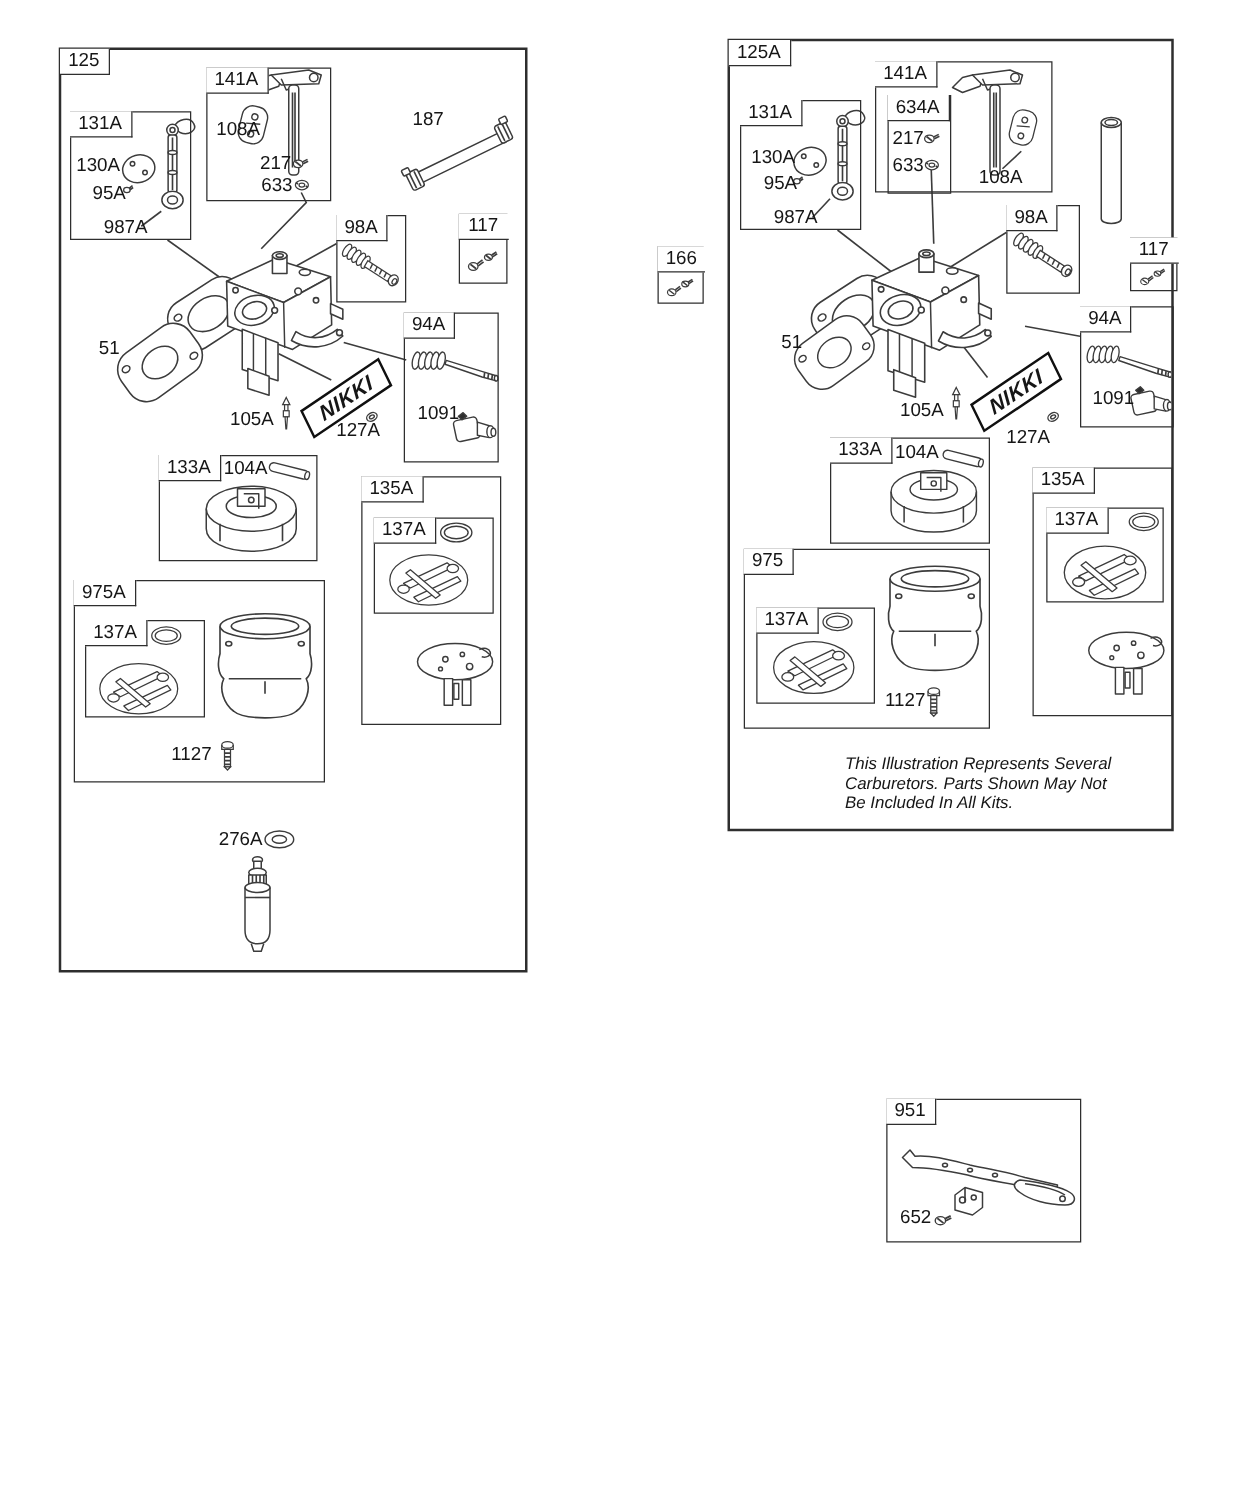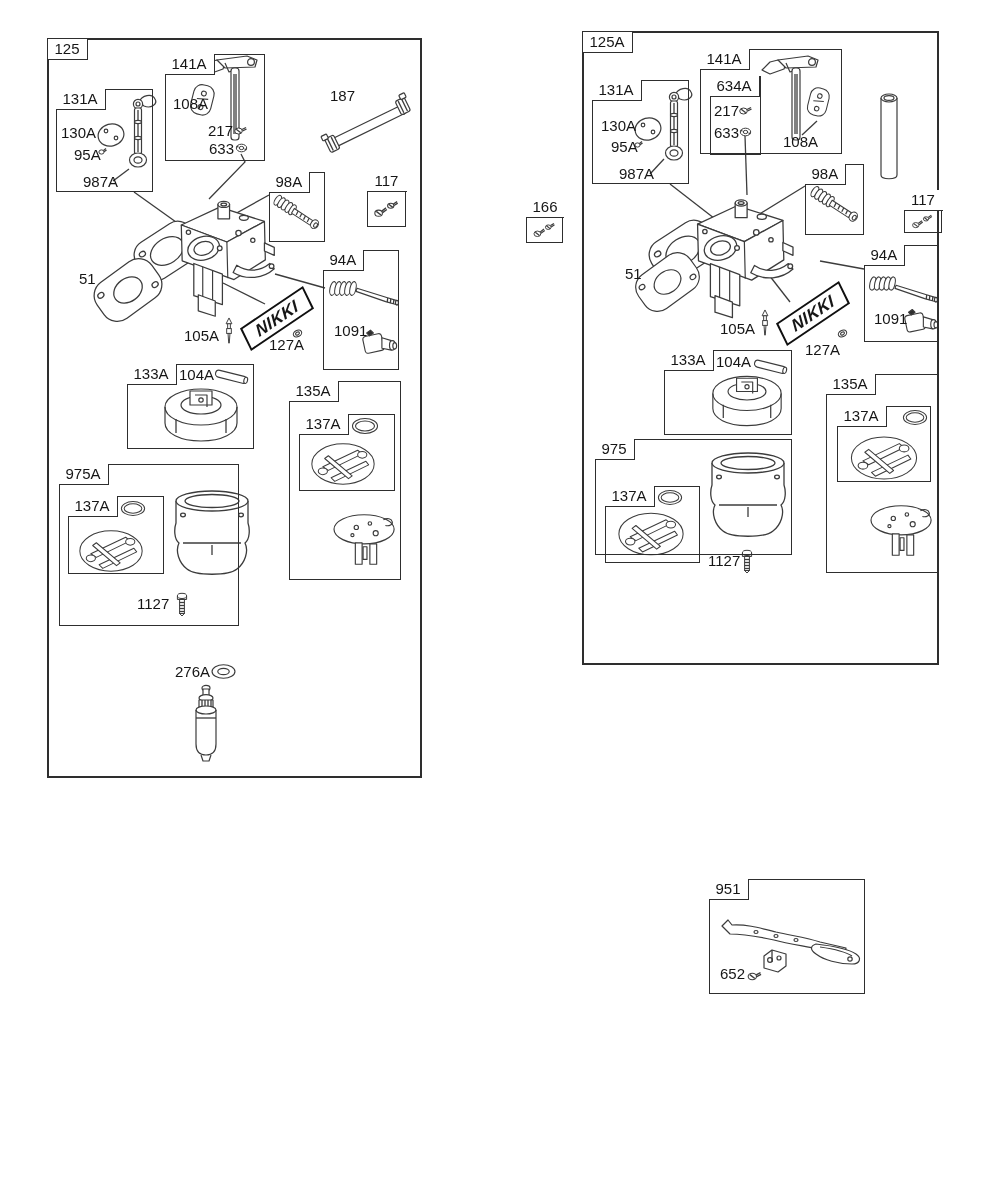--- a/index.html
+++ b/index.html
@@ -414,21 +414,21 @@
   </div>
   <div class="pbox" style="left:78px;top:324px;width:127px;height:85px">
     <div class="tag"><span>133A</span></div>
   </div>
   <div class="pbox" style="left:240px;top:341px;width:112px;height:199px">
     <div class="tag"><span>135A</span></div>
     <div class="pbox" style="left:9px;top:32px;width:96px;height:77px">
       <div class="tag"><span>137A</span></div>
     </div>
   </div>
-  <div class="pbox" style="left:10px;top:424px;width:180px;height:162px">
+  <div class="pbox" style="left:10px;top:424px;width:201px;height:162px">
     <div class="tag"><span>975A</span></div>
     <div class="pbox" style="left:8px;top:31px;width:96px;height:78px">
       <div class="tag"><span>137A</span></div>
     </div>
   </div>
 
   <span class="lbl" style="left:124px;top:56px">108A</span>
   <span class="lbl" style="left:159px;top:83px">217</span>
   <span class="lbl" style="left:160px;top:101px">633</span>
   <span class="lbl" style="left:281px;top:48px">187</span>
@@ -508,21 +508,21 @@
   </div>
   <div class="pbox" style="left:80px;top:317px;width:128px;height:85px">
     <div class="tag"><span>133A</span></div>
   </div>
   <div class="pbox" style="left:242px;top:341px;width:112px;height:199px">
     <div class="tag"><span>135A</span></div>
     <div class="pbox" style="left:10px;top:31px;width:94px;height:76px">
       <div class="tag"><span>137A</span></div>
     </div>
   </div>
-  <div class="pbox" style="left:11px;top:406px;width:197px;height:116px">
+  <div class="pbox" style="left:11px;top:406px;width:197px;height:144px">
     <div class="tag"><span>975</span></div>
     <div class="pbox" style="left:9px;top:46px;width:95px;height:77px">
       <div class="tag"><span>137A</span></div>
     </div>
   </div>
 
   <span class="lbl" style="left:130px;top:70px">217</span>
   <span class="lbl" style="left:130px;top:92px">633</span>
   <span class="lbl" style="left:199px;top:101px">108A</span>
   <span class="lbl" style="left:17px;top:85px">130A</span>
@@ -532,20 +532,25 @@
   <span class="lbl" style="left:136px;top:288px">105A</span>
   <span class="lbl" style="left:221px;top:309px">127A</span>
   <span class="lbl" style="left:290px;top:278px">1091</span>
   <span class="lbl" style="left:132px;top:321px">104A</span>
   <span class="lbl" style="left:124px;top:520px">1127</span>
 
   <div class="nikki" style="left:191px;top:268px">
       <span>NIKKI</span>
     </div>
 
+  <div class="note" style="left:92px;top:570px">
+    <div>This Illustration Represents Several</div>
+    <div>Carburetors. Parts Shown May Not</div>
+    <div>Be Included In All Kits.</div>
+  </div>
 </div>
 
 <div class="pbox" style="left:526px;top:197px;width:37px;height:46px">
   <div class="tag full"><span>166</span></div>
   <svg class="art" width="34" height="43" viewBox="0 0 34 43">
     <use href="#sym-screwpair" x="4" y="24" width="26" height="17"></use>
   </svg>
 </div>
 
 <div class="pbox" style="left:709px;top:879px;width:156px;height:115px">

